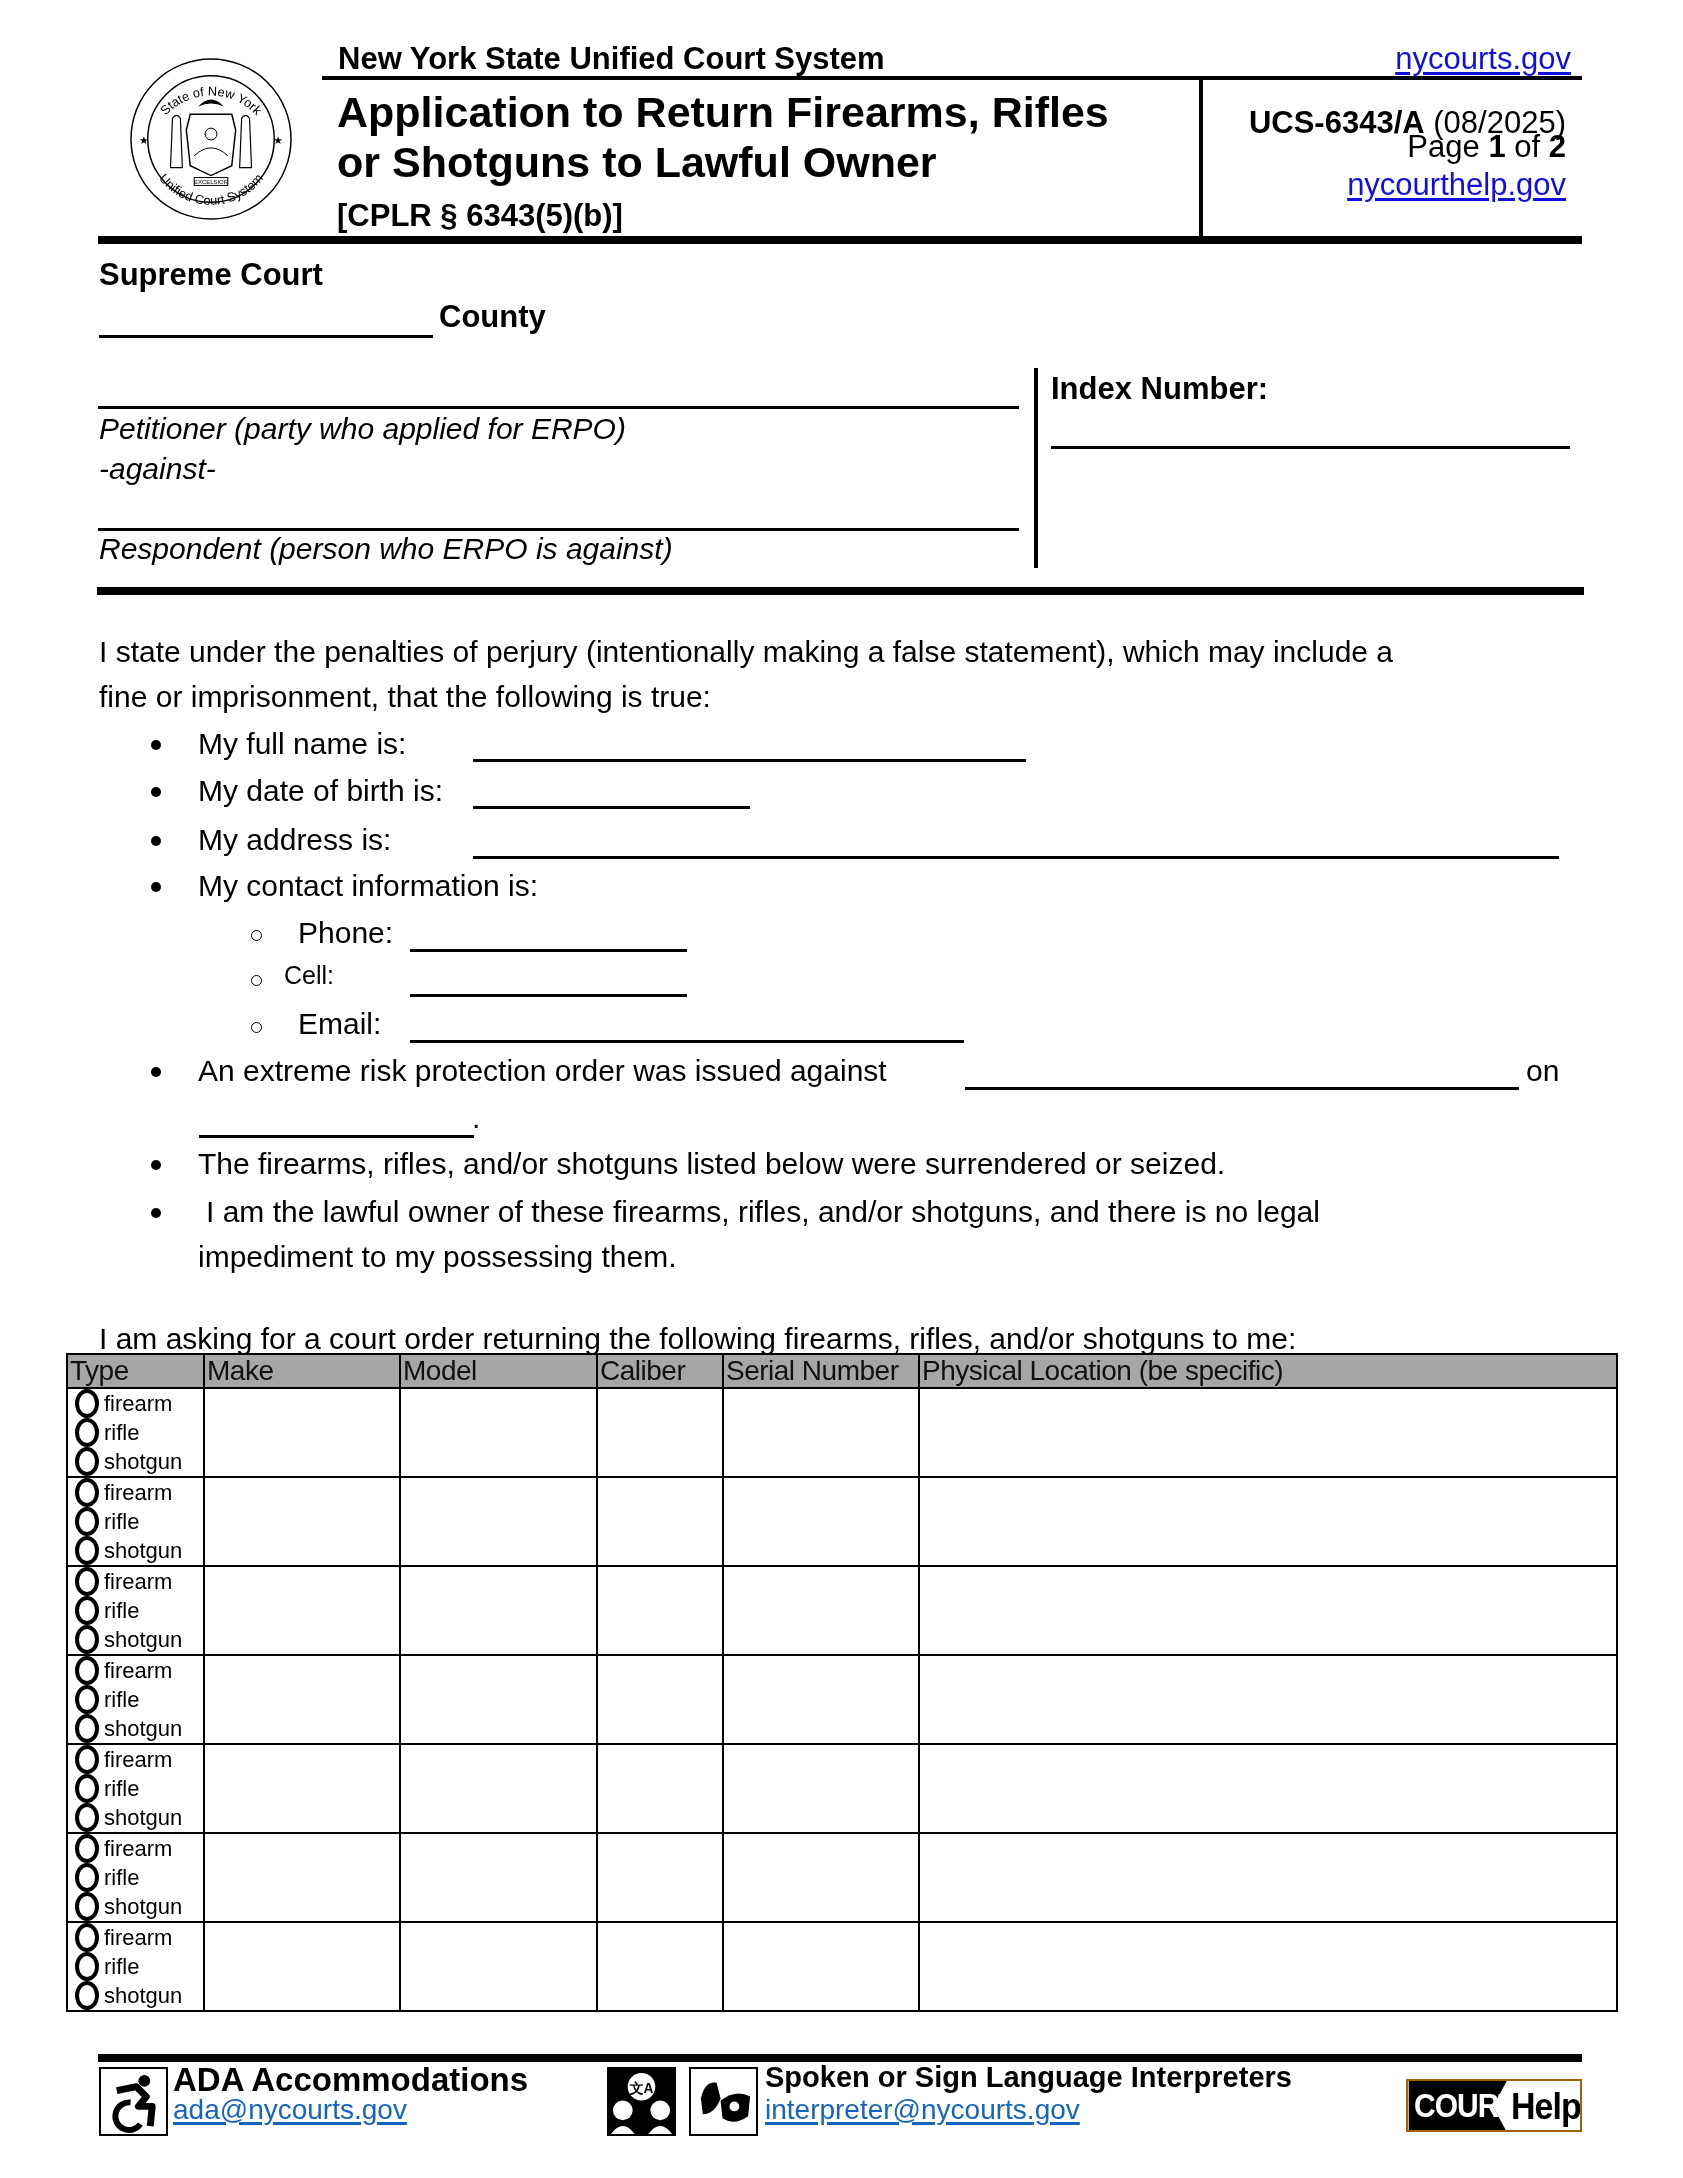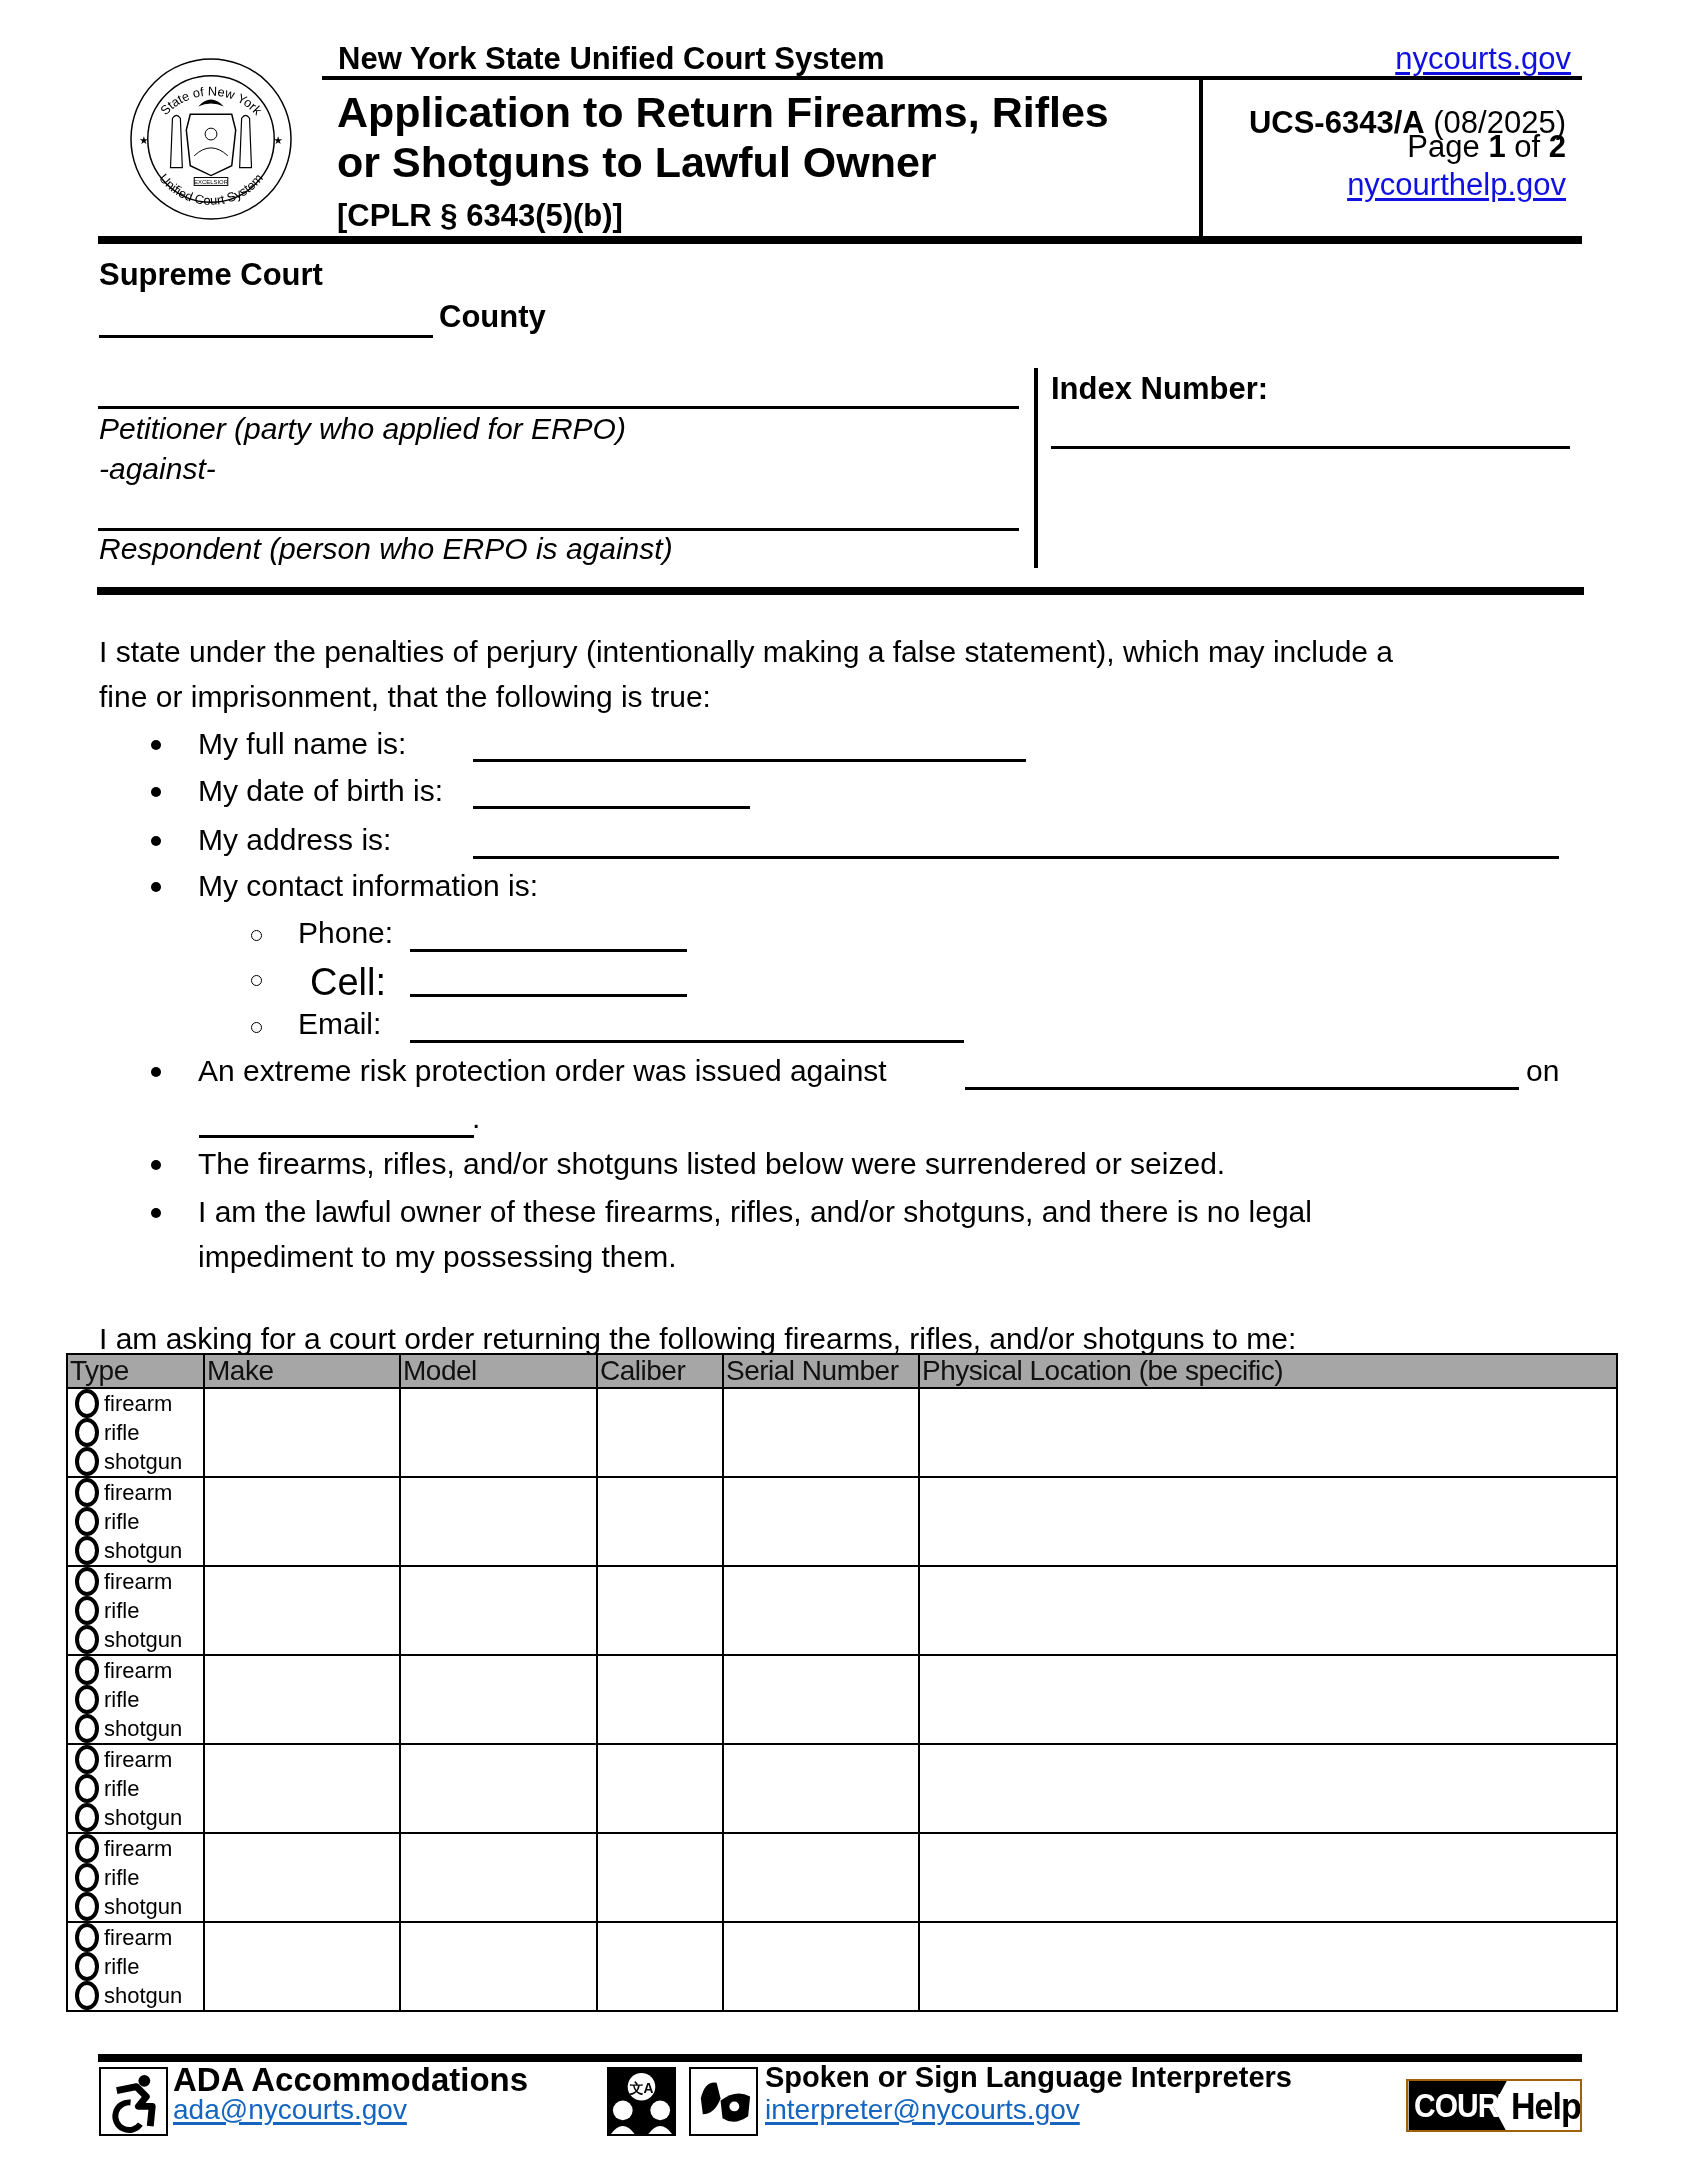--- a/index.html
+++ b/index.html
@@ -114,39 +114,39 @@
 <input class="field" style="left: 473px; top: 820px; width: 1082px; height: 34px; border-top: none; border-right: none; border-left: none; border-image: initial; border-bottom: 3px solid rgb(0, 0, 0); background: transparent;" value="">
 
 <span class="bullet" style="left:151px; top:882px;"></span>
 <div class="t" style="left:198px; top:871px; font-size:30px;">My contact information is:</div>
 
 <span class="subbullet" style="left:251px; top:930px;"></span>
 <div class="t" style="left:298px; top:918px; font-size:30px;">Phone:</div>
 <input class="field" style="left: 410px; top: 913px; width: 273px; height: 34px; border-top: none; border-right: none; border-left: none; border-image: initial; border-bottom: 3px solid rgb(0, 0, 0); background: transparent;" value="">
 
 <span class="subbullet" style="left:251px; top:975px;"></span>
-<div class="t" style="left:310px; top:963px; font-size:38px;">Cell:</div>
+<div class="t" style="left:284px; top:963px; font-size:25px;">Cell:</div>
 <input class="field" style="left: 410px; top: 958px; width: 273px; height: 34px; border-top: none; border-right: none; border-left: none; border-image: initial; border-bottom: 3px solid rgb(0, 0, 0); background: transparent;" value="">
 
 <span class="subbullet" style="left:251px; top:1022px;"></span>
 <div class="t" style="left:298px; top:1009px; font-size:30px;">Email:</div>
 <input class="field" style="left: 410px; top: 1004px; width: 550px; height: 34px; border-top: none; border-right: none; border-left: none; border-image: initial; border-bottom: 3px solid rgb(0, 0, 0); background: transparent;" value="">
 
 <span class="bullet" style="left:151px; top:1067px;"></span>
 <div class="t" style="left:198px; top:1056px; font-size:30px;">An extreme risk protection order was issued against</div>
 <input class="field" style="left: 965px; top: 1051px; width: 550px; height: 34px; border-top: none; border-right: none; border-left: none; border-image: initial; border-bottom: 3px solid rgb(0, 0, 0); background: transparent;" value="">
 <div class="t" style="left:1526px; top:1056px; font-size:30px;">on</div>
 <input class="field" style="left: 199px; top: 1099px; width: 271px; height: 34px; border-top: none; border-right: none; border-left: none; border-image: initial; border-bottom: 3px solid rgb(0, 0, 0); background: transparent;" value="">
 <div class="t" style="left:472px; top:1103px; font-size:30px;">.</div>
 
 <span class="bullet" style="left:151px; top:1160px;"></span>
 <div class="t" style="left:198px; top:1149px; font-size:30px;">The firearms, rifles, and/or shotguns listed below were surrendered or seized.</div>
 
 <span class="bullet" style="left:151px; top:1208px;"></span>
-<div class="t" style="left:198px; top:1197px; font-size:30px;">I am the lawful owner of these firearms, rifles, and/or shotguns, and there is no legal</div>
+<div class="t" style="left:206px; top:1197px; font-size:30px;">I am the lawful owner of these firearms, rifles, and/or shotguns, and there is no legal</div>
 <div class="t" style="left:198px; top:1242px; font-size:30px;">impediment to my possessing them.</div>
 
 <div class="t" style="left:99px; top:1304px; font-size:30px;margin-top:20px;">I am asking for a court order returning the following firearms, rifles, and/or shotguns to me:</div>
 
 <table class="ftable">
   <colgroup>
     <col style="width:137px">
       <col style="width:196px">
       <col style="width:197px">
       <col style="width:126px">

